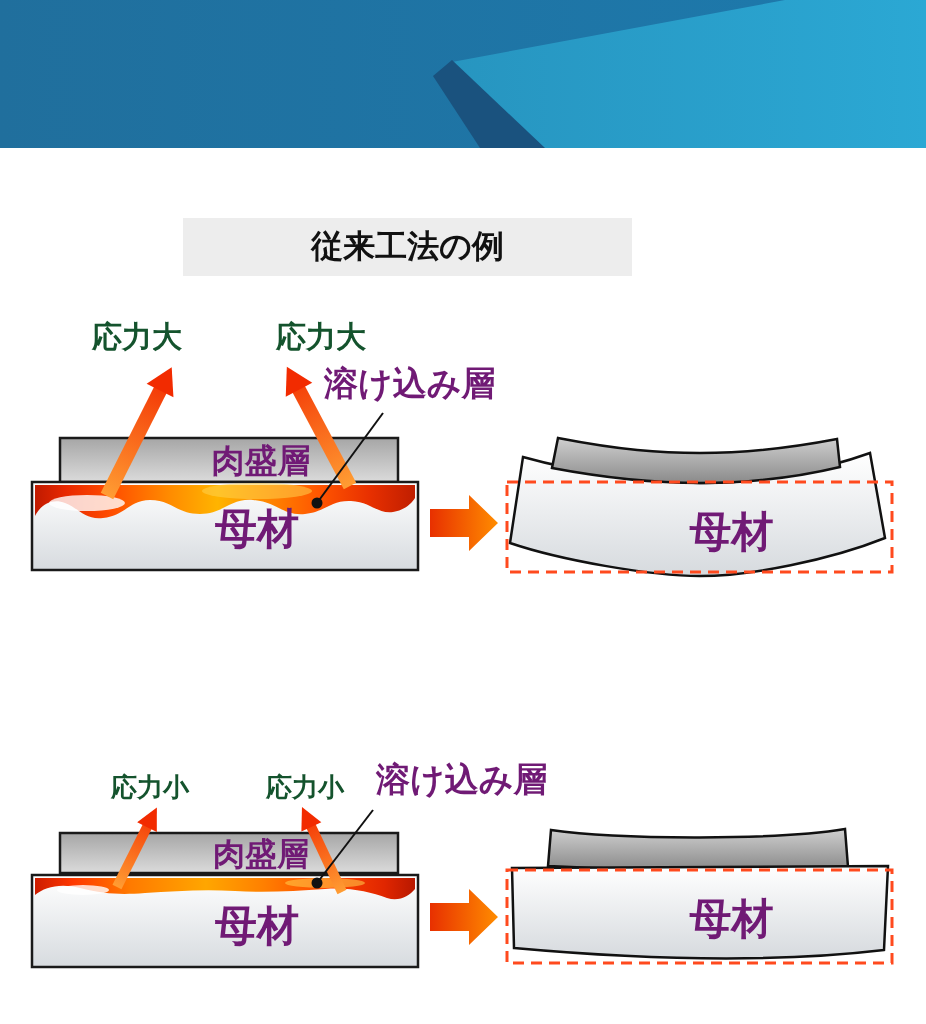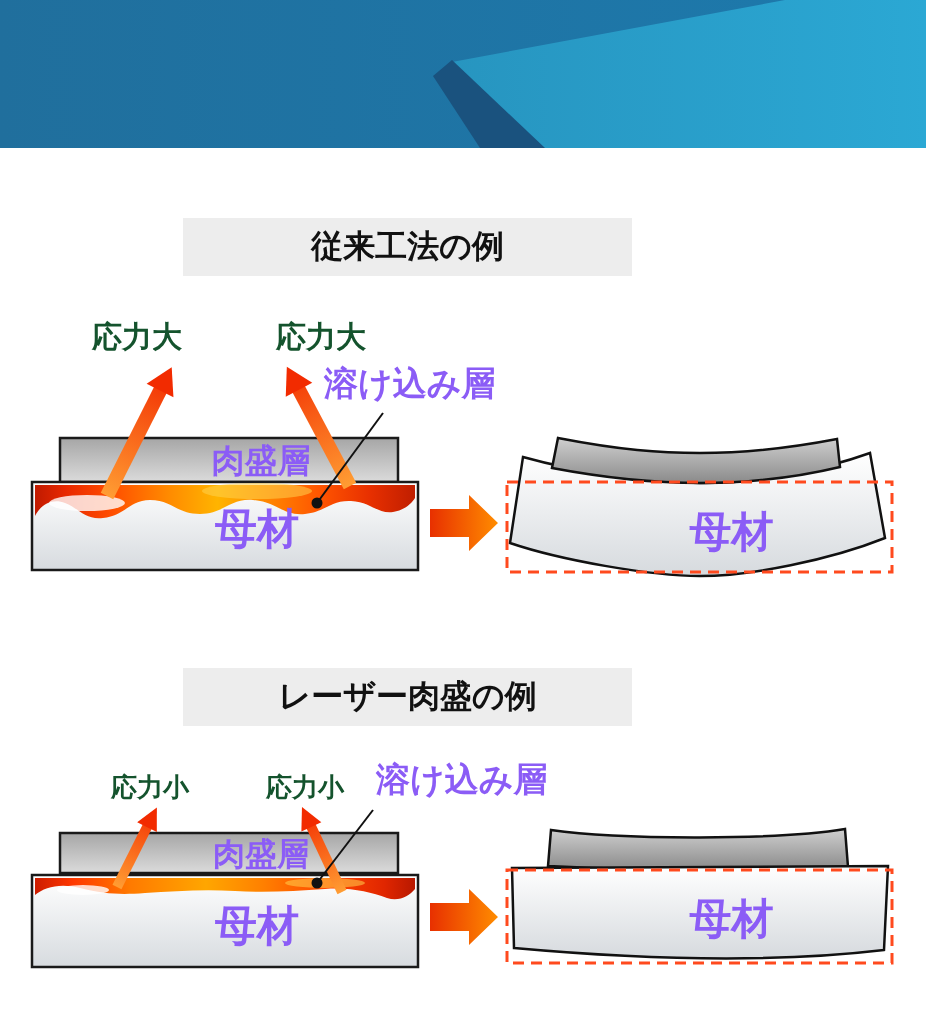--- a/index.html
+++ b/index.html
@@ -1,19 +1,19 @@
 <!DOCTYPE html>
 <html><head>
 <meta charset="utf-8">
 <style>
   html,body{margin:0;padding:0;background:#fff;}
   #page{position:relative;width:926px;height:1024px;background:#ffffff;overflow:hidden;
         font-family:"Liberation Sans","DejaVu Sans",sans-serif;}
   .abs{position:absolute;}
-  .jp{position:absolute;font-weight:bold;color:#8b5cf6;white-space:nowrap;line-height:1;}
+  .jp{position:absolute;font-weight:bold;color:#701a75;white-space:nowrap;line-height:1;}
   .white{color:#ffffff;}
   .stress{color:#14532d;}
   .centerw{text-align:center;padding-left:32px;}
   #header{left:0;top:0;width:926px;height:148px;}
   #title{top:14px;left:0;width:926px;text-align:center;font-size:47px;letter-spacing:1px;}
   #subtitle{top:80px;left:0;width:926px;text-align:center;font-size:38px;}
   .band{position:absolute;left:183px;width:449px;height:58px;background:#ededed;
         display:flex;align-items:center;justify-content:center;
         font-size:32px;font-weight:bold;color:#111;}
   #band1{top:218px;}
@@ -129,23 +129,20 @@
     <path d="M 23 32 C 80 48 150 57 200 58 C 250 59 320 46 370 28 L 385 113
              C 330 135 250 151 200 151 C 150 151 60 135 10 118 Z" fill="url(#bs2)" stroke="#111" stroke-width="2.5"></path>
 
     <path d="M 58 13 C 120 25 160 28 200 28 C 240 28 280 25 337 14 L 340 42
              C 290 54 240 58 200 58 C 160 58 105 53 52 43 Z" fill="url(#gs2)" stroke="#111" stroke-width="2.5"></path>
 
     <rect x="7" y="57" width="385" height="90" fill="none" stroke="#ff4a1e" stroke-width="3" stroke-dasharray="11,7"></rect>
   </svg>
   <div class="jp centerw" style="left:507px;top:511px;width:385px;font-size:42px;">母材</div>
 
-  <div id="band2" class="band">
-    <span>レーザー肉盛の例</span>
-  </div>
 
   <svg class="abs" style="left:25px;top:755px;" width="410" height="225" viewBox="0 0 410 225">
     <defs>
       <linearGradient id="ovBox3" x1="0" y1="0" x2="0" y2="1">
         <stop offset="0" stop-color="#a6a6a6"></stop>
           <stop offset="1" stop-color="#dbdbdb"></stop>
       </linearGradient>
       <linearGradient id="baseBox3" x1="0" y1="0" x2="0" y2="1">
         <stop offset="0" stop-color="#ffffff"></stop>
           <stop offset="1" stop-color="#d7dbdf"></stop>

